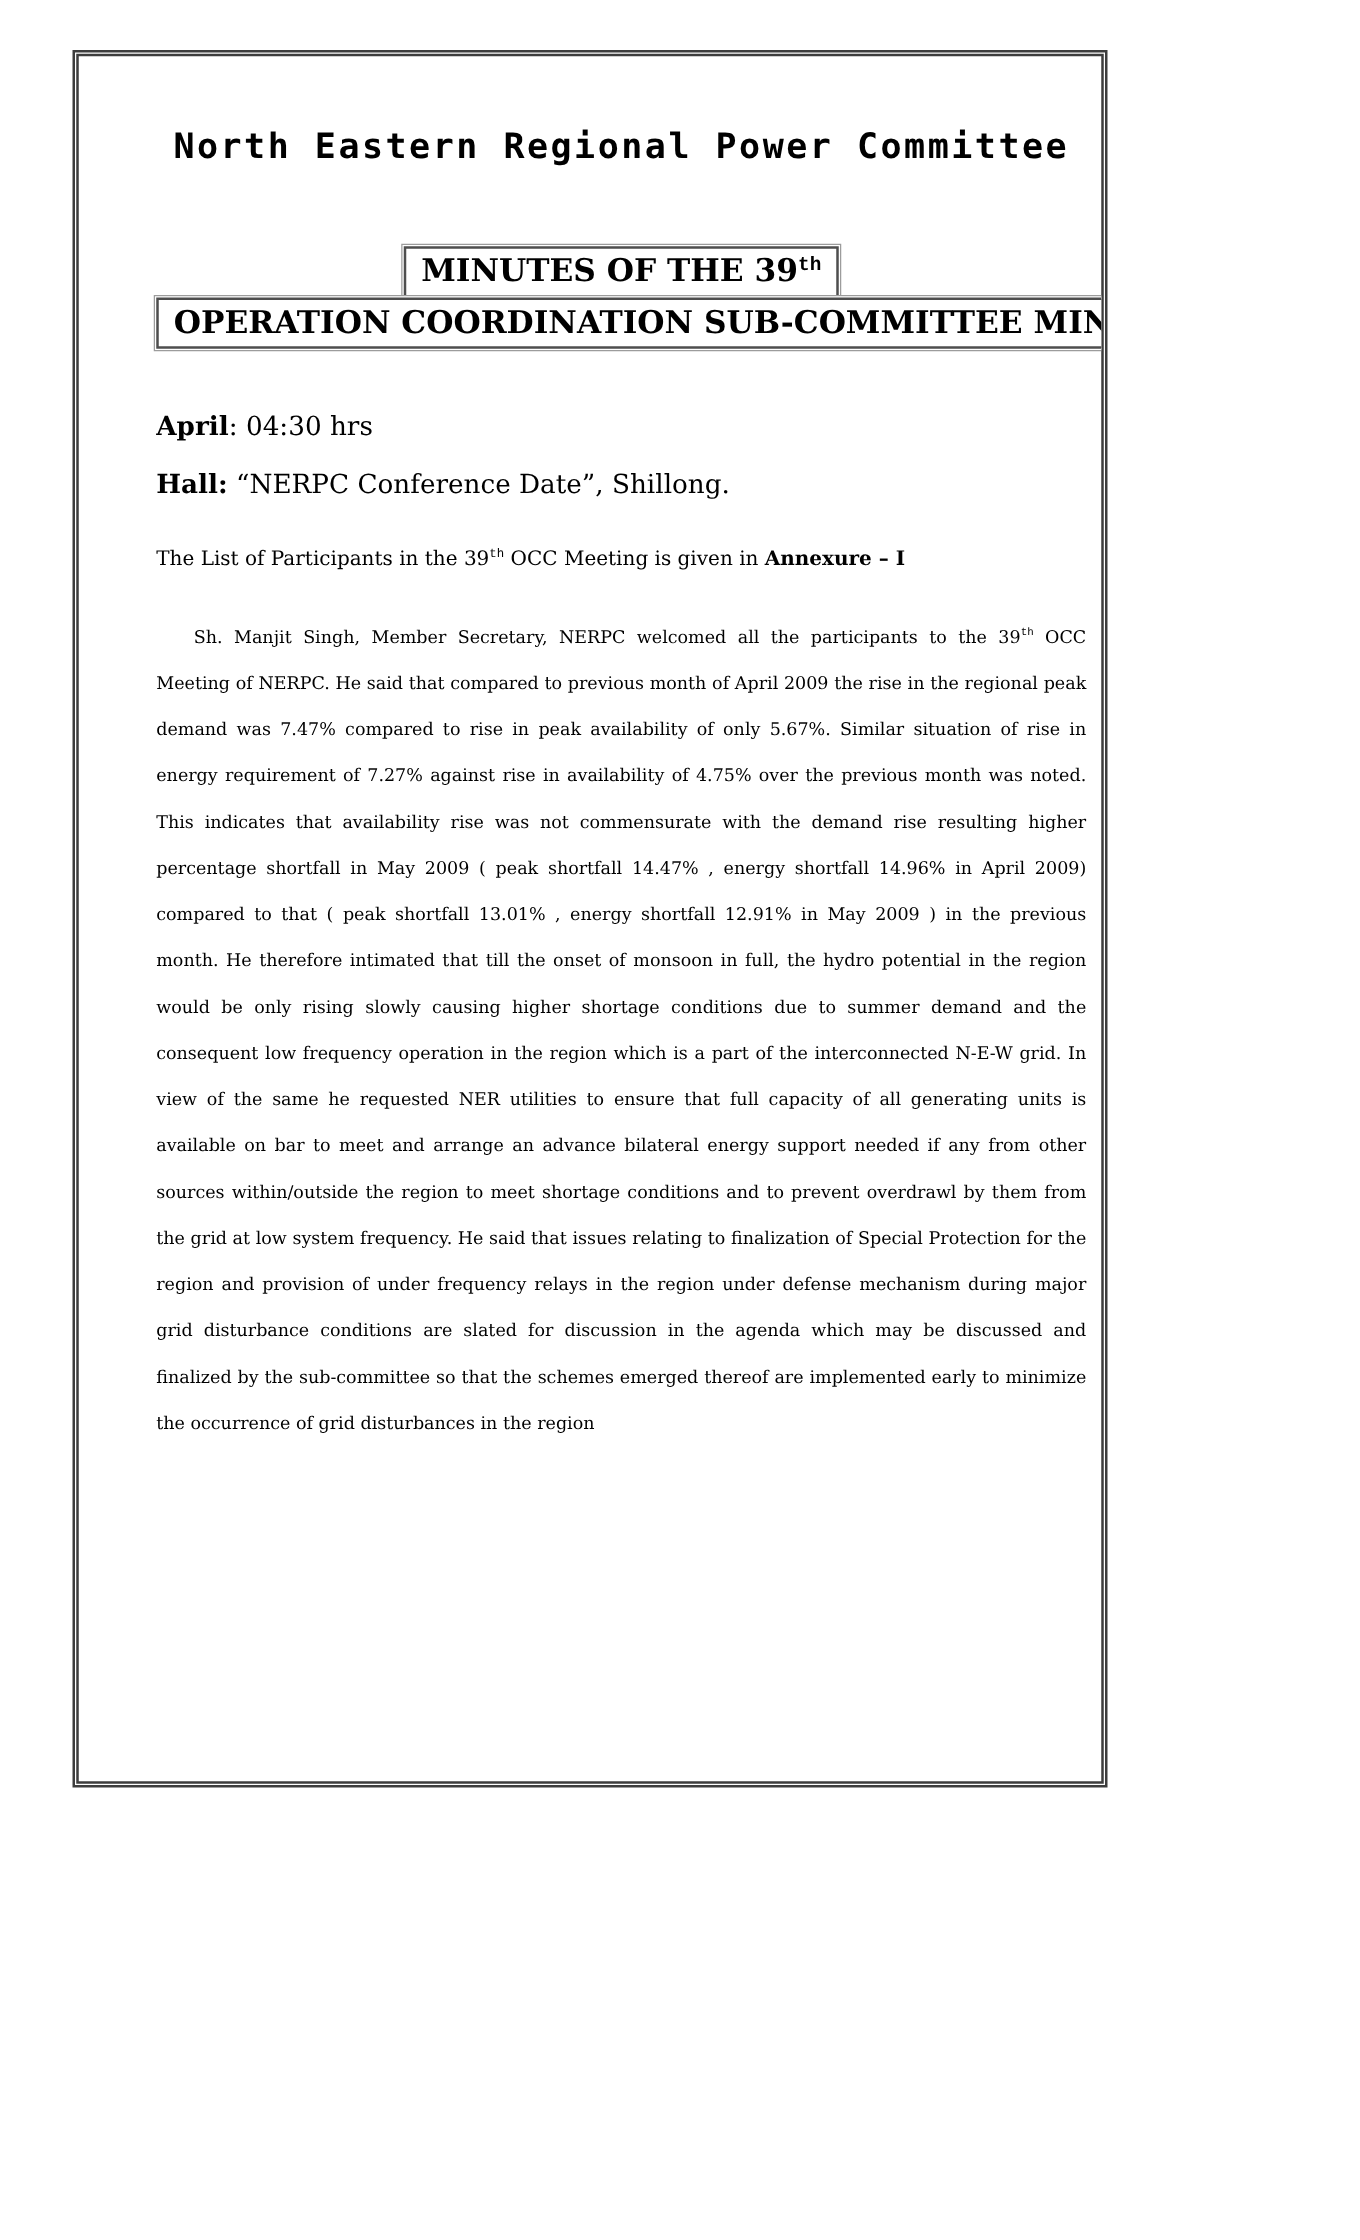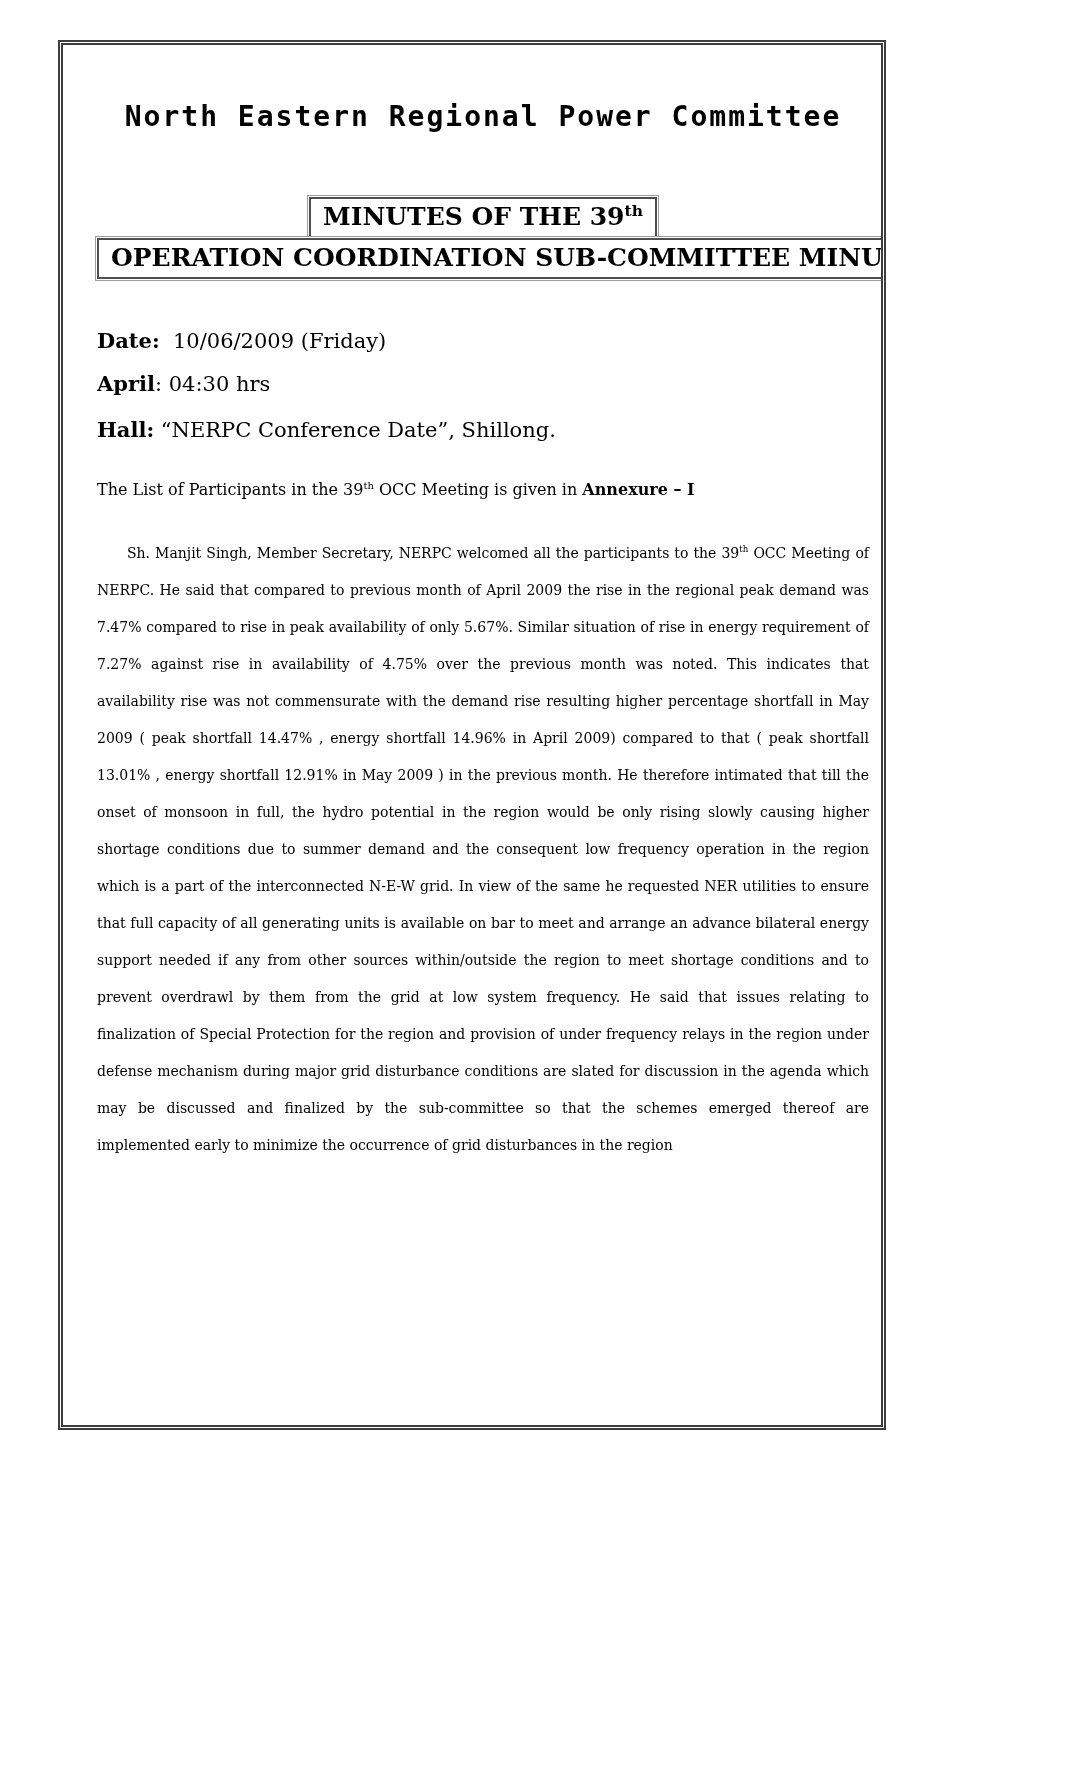--- a/index.html
+++ b/index.html
@@ -16,21 +16,21 @@
   }
   .sheet {
     box-sizing: border-box;
     position: absolute;
     left: 58px;
     top: 40px;
     width: 828px;
     height: 1390px;
     border: 5px double #3d3d3d;
     background: #ffffff;
-    padding: 0 12px 0 34px;
+    padding: 0 12px 0 62px;
     overflow: hidden;
   }
   .doc-title {
     margin: 56px 0 0 0;
     text-align: center;
     font-family: "DejaVu Sans Mono", monospace;
     font-weight: bold;
     font-size: 28px;
     line-height: 32px;
     letter-spacing: 2px;
@@ -74,20 +74,21 @@
     margin: 0;
     font-size: 14px;
     line-height: 37px;
     text-align: justify;
     text-indent: 30px;
   }
   sup {
     font-size: 0.62em;
     line-height: 0;
     vertical-align: super;
+    font-family: Liberation Mono, monospace;
   }
   b { font-weight: bold; }
 </style>
 </head>
 <body>
 
 <div class="sheet">
 
   <h1 class="doc-title">North Eastern Regional Power Committee</h1>
 
@@ -95,23 +96,20 @@
     <div class="hbox-row">
       <span class="hbox">MINUTES OF THE 39<sup>th</sup></span>
     </div>
     <div class="hbox-row">
       <span class="hbox">OPERATION COORDINATION SUB-COMMITTEE MINUTES</span>
     </div>
   </div>
 
   <div class="meta">
     <p class="meta-line">
-      <b class="meta-label">Date:</b><span class="meta-value">  10/06/2009 (Friday)</span>
-    </p>
-    <p class="meta-line">
       <b class="meta-label">April</b><span class="meta-value">: 04:30 hrs</span>
     </p>
     <p class="meta-line venue">
       <b class="meta-label">Hall:</b><span class="meta-value"> “NERPC Conference Date”, Shillong.</span>
     </p>
   </div>
 
   <p class="participants">The List of Participants in the 39<sup>th</sup> OCC Meeting is given in <b>Annexure – I</b></p>
 
   <p class="body-para">Sh. Manjit Singh, Member Secretary, NERPC welcomed all the participants to the 39<sup>th</sup> OCC Meeting of NERPC. He said that compared to previous month of April 2009 the rise in the regional peak demand was 7.47% compared to rise in peak availability of only 5.67%. Similar situation of rise in energy requirement of 7.27% against rise in availability of 4.75% over the previous month was noted. This indicates that availability rise was not commensurate with the demand rise resulting higher percentage shortfall in May 2009 ( peak shortfall 14.47% , energy shortfall 14.96% in April 2009) compared to that ( peak shortfall 13.01% , energy shortfall 12.91% in May 2009 ) in the previous month. He therefore intimated that till the onset of monsoon in full, the hydro potential in the region would be only rising slowly causing higher shortage conditions due to summer demand and the consequent low frequency operation in the region which is a part of the interconnected N-E-W grid. In view of the same he requested NER utilities to ensure that full capacity of all generating units is available on bar to meet and arrange an advance bilateral energy support needed if any from other sources within/outside the region to meet shortage conditions and to prevent overdrawl by them from the grid at low system frequency. He said that issues relating to finalization of Special Protection for the region and provision of under frequency relays in the region under defense mechanism during major grid disturbance conditions are slated for discussion in the agenda which may be discussed and finalized by the sub-committee so that the schemes emerged thereof are implemented early to minimize the occurrence of grid disturbances in the region</p>

